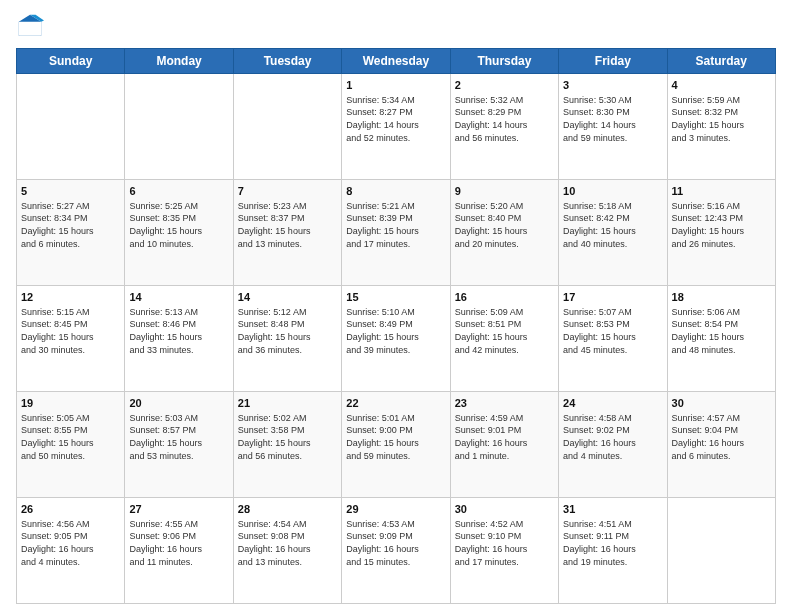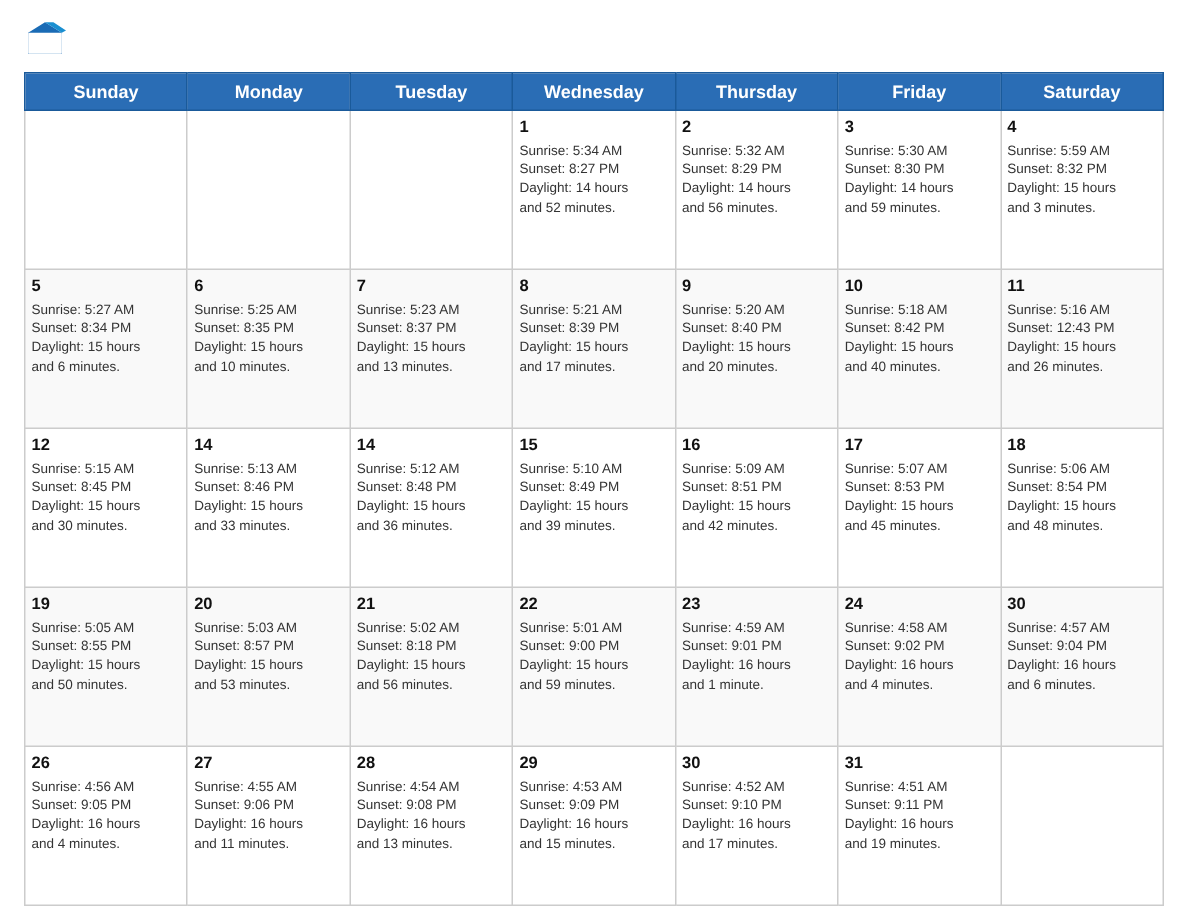--- a/index.html
+++ b/index.html
@@ -285,21 +285,21 @@
           <td>
             <span class="day-number">20</span>
             <div class="day-info">Sunrise: 5:03 AM</div>
             <div class="day-info">Sunset: 8:57 PM</div>
             <div class="day-info">Daylight: 15 hours</div>
             <div class="day-info">and 53 minutes.</div>
           </td>
           <td>
             <span class="day-number">21</span>
             <div class="day-info">Sunrise: 5:02 AM</div>
-            <div class="day-info">Sunset: 8:18 PM</div>
+            <div class="day-info">Sunset: 3:58 PM</div>
             <div class="day-info">Daylight: 15 hours</div>
             <div class="day-info">and 56 minutes.</div>
           </td>
           <td>
             <span class="day-number">22</span>
             <div class="day-info">Sunrise: 5:01 AM</div>
             <div class="day-info">Sunset: 9:00 PM</div>
             <div class="day-info">Daylight: 15 hours</div>
             <div class="day-info">and 59 minutes.</div>
           </td>

